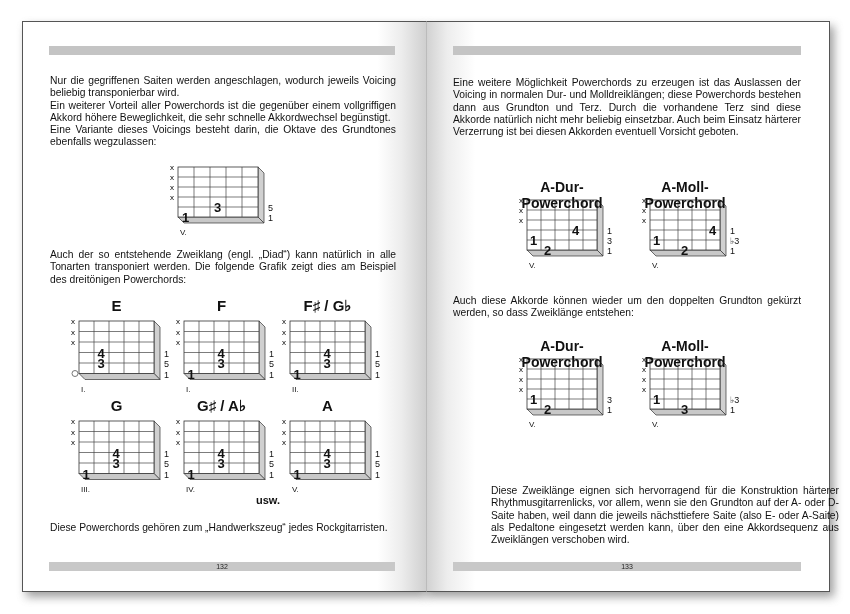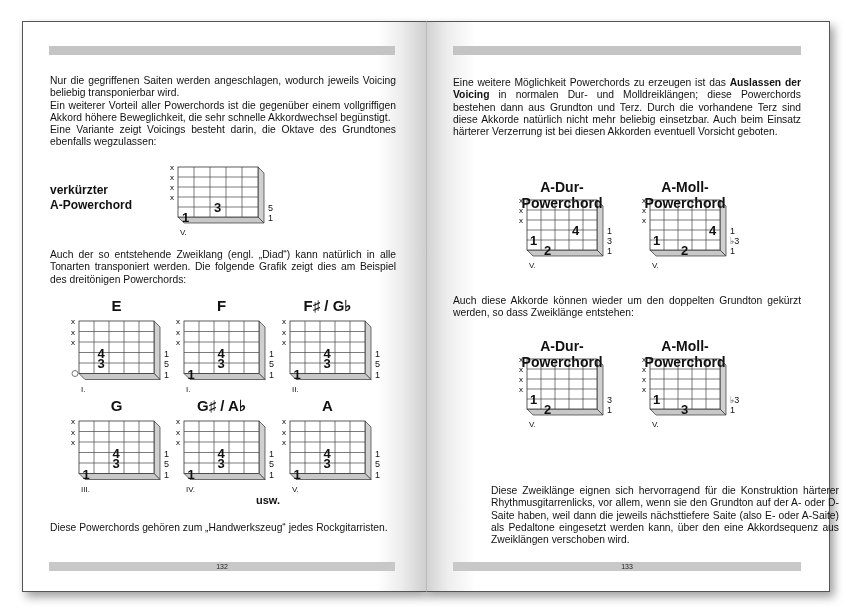--- a/index.html
+++ b/index.html
@@ -8,43 +8,39 @@
   .shadow-r{position:absolute;left:426px;top:26px;width:408px;height:571px;background:#777;filter:blur(5px);opacity:.7;}
   .page{position:absolute;top:21px;height:571px;background:#fff;box-sizing:border-box;}
   .page-left{left:22px;width:404px;border:1px solid #555;border-right:none;
     background:linear-gradient(to right,#fff 0%,#fff 88%,#ececec 94%,#cfcfcf 100%);}
   .page-right{left:426px;width:404px;border:1px solid #555;border-left:1px solid #bbb;
     background:linear-gradient(to right,#d2d2d2 0%,#ededed 5%,#fff 12%,#fff 100%);}
   .bar{position:absolute;height:9px;background:#c4c4c4;}
   .folio{position:absolute;height:9px;background:#c8c8c8;font-size:7px;line-height:9px;text-align:center;color:#222;}
   .txt{position:absolute;font-size:10.3px;line-height:12.3px;text-align:justify;}
   .txt p{margin:0;}
-  .txt b{font-weight:bold;}
+  .txt b{font-weight:normal;}
   .label{position:absolute;font-weight:bold;font-size:12px;line-height:15px;}
   .chord-title{position:absolute;font-weight:bold;font-size:15px;text-align:center;width:80px;}
   .small-title{position:absolute;font-weight:bold;font-size:14px;text-align:center;width:100px;}
   .usw{position:absolute;font-weight:bold;font-size:11px;margin-left:46px;}
   svg text{font-family:"Liberation Sans",sans-serif;}
 </style>
 </head>
 <body>
 
 <div class="shadow-l"></div>
 <div class="shadow-r"></div>
 
 <div class="page page-left">
   <div class="bar" style="left:26px;top:24px;width:346px;"></div>
   <div class="txt" style="left:27px;top:53px;width:346px;">
     <p>Nur die gegriffenen Saiten werden angeschlagen, wodurch jeweils Voicing beliebig transponierbar wird.</p>
     <p>Ein weiterer Vorteil aller Powerchords ist die gegenüber einem vollgriffigen Akkord höhere Beweglichkeit, die sehr schnelle Akkordwechsel begünstigt.</p>
-    <p>Eine Variante zeigt Voicings besteht darin, die Oktave des Grundtones ebenfalls wegzulassen:</p>
-  </div>
-  <div class="label" style="left:27px;top:161px;">
-    <div>verkürzter</div>
-    <div>A-Powerchord</div>
+    <p>Eine Variante dieses Voicings besteht darin, die Oktave des Grundtones ebenfalls wegzulassen:</p>
   </div>
   <div class="txt" style="left:27px;top:227px;width:346px;">
     <p>Auch der so entstehende Zweiklang (engl. „Diad“) kann natürlich in alle Tonarten transponiert werden. Die folgende Grafik zeigt dies am Beispiel des dreitönigen Powerchords:</p>
   </div>
   <div class="usw" style="left:187px;top:472px;">usw.</div>
   <div class="txt" style="left:27px;top:500px;width:360px;">
     <p>Diese Powerchords gehören zum „Handwerkszeug“ jedes Rockgitarristen.</p>
   </div>
   <div class="folio" style="left:26px;top:540px;width:346px;">132</div>
 </div>

